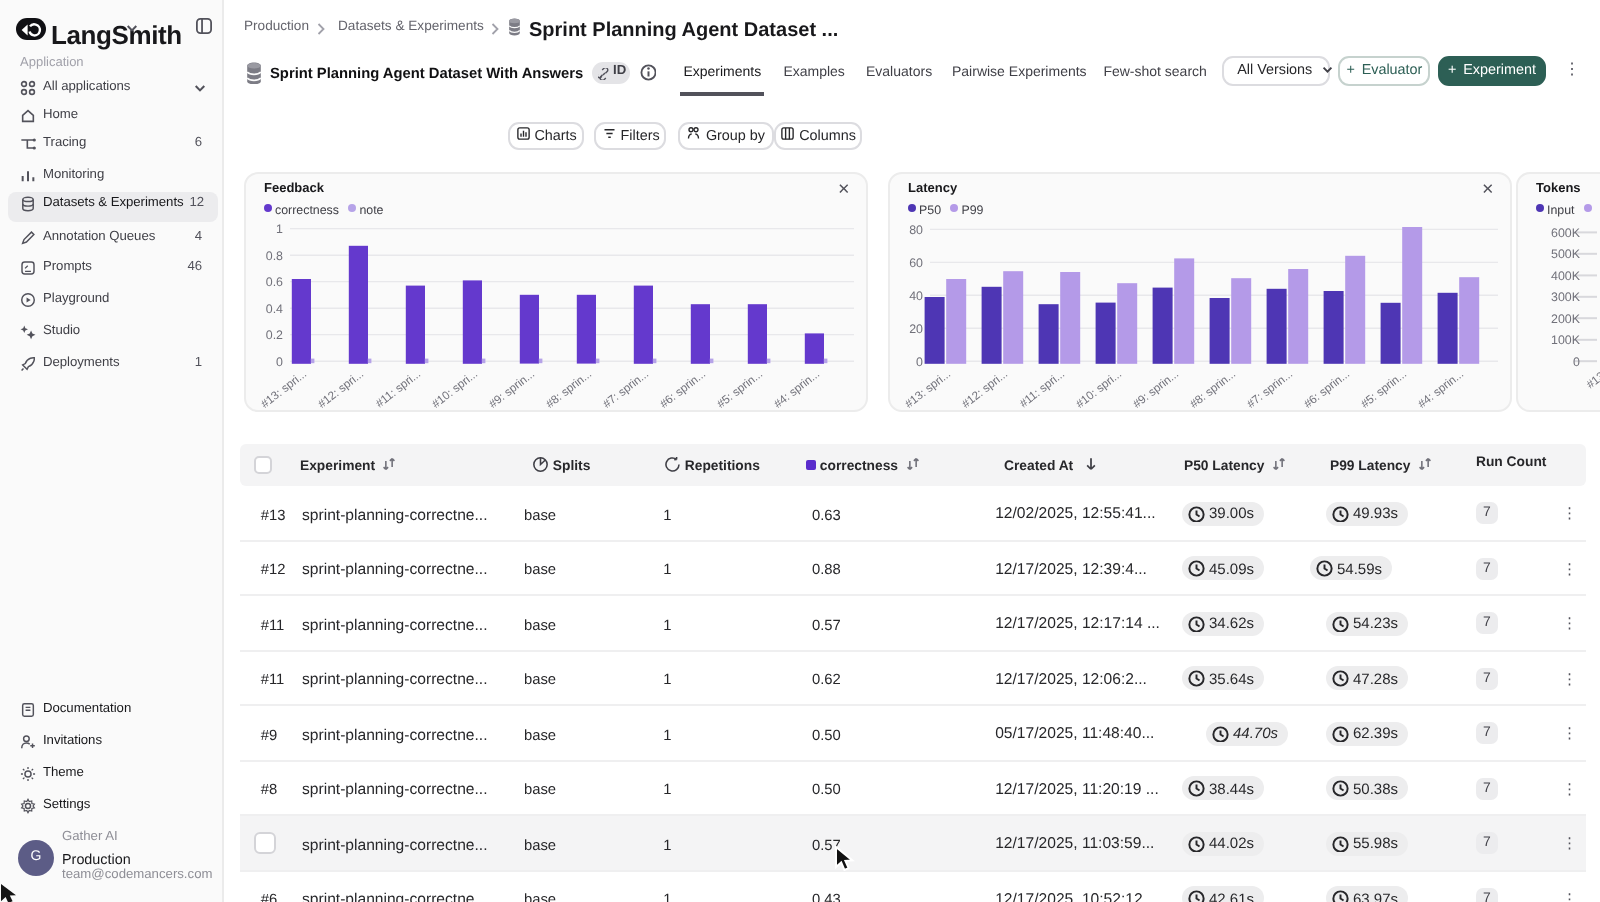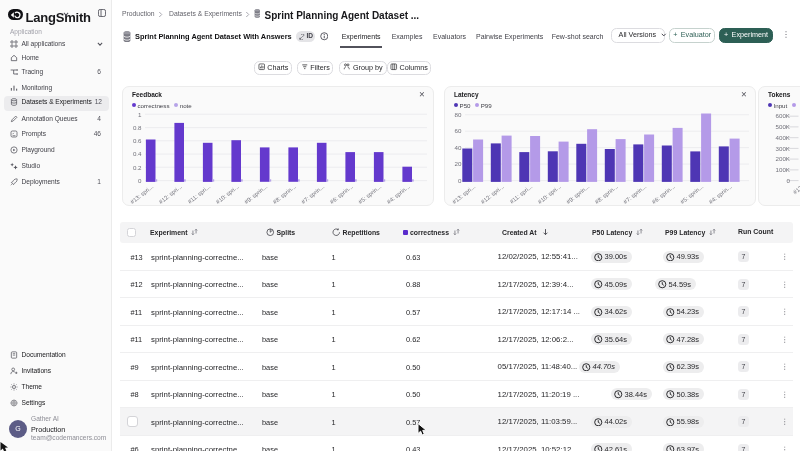--- a/index.html
+++ b/index.html
@@ -445,39 +445,39 @@
 <div class="run" style="top:8.2px;">7</div>
 <div class="kebab" style="top:9px;">⋮</div>
 </div>
 <div class="abs" style="left:8px;top:353.3px;width:673px;height:27.5px;border-bottom:1px solid #efeff0;">
 <div class="tc" style="left:10.4px;top:9.5px;">#9</div>
 <div class="tc" style="left:31px;top:9.5px;font-size:7.8px;">sprint-planning-correctne...</div>
 <div class="tc" style="left:142px;top:9.5px;">base</div>
 <div class="tc" style="left:211.6px;top:9.5px;">1</div>
 <div class="tc" style="left:286px;top:9.5px;">0.50</div>
 <div class="tc" style="left:377.6px;top:9px;font-size:7.8px;">05/17/2025, 11:48:40...</div>
-<div class="lat" style="left:459px;top:7.7px;font-style:italic;"><svg width="8.5" height="8.5" viewBox="0 0 10 10">
+<div class="lat" style="left:483px;top:7.7px;font-style:italic;"><svg width="8.5" height="8.5" viewBox="0 0 10 10">
             <circle cx="5" cy="5" r="4.2" fill="none" stroke="#27272a" stroke-width="1.15"></circle>
             <path d="M5 2.6 V5 L6.8 6.2" fill="none" stroke="#27272a" stroke-width="1.15"></path>
           </svg>44.70s</div>
 <div class="lat" style="left:543px;top:7.7px;"><svg width="8.5" height="8.5" viewBox="0 0 10 10">
             <circle cx="5" cy="5" r="4.2" fill="none" stroke="#27272a" stroke-width="1.15"></circle>
             <path d="M5 2.6 V5 L6.8 6.2" fill="none" stroke="#27272a" stroke-width="1.15"></path>
           </svg>62.39s</div>
 <div class="run" style="top:8.2px;">7</div>
 <div class="kebab" style="top:9px;">⋮</div>
 </div>
 <div class="abs" style="left:8px;top:380.8px;width:673px;height:27.5px;border-bottom:1px solid #efeff0;">
 <div class="tc" style="left:10.4px;top:9.5px;">#8</div>
 <div class="tc" style="left:31px;top:9.5px;font-size:7.8px;">sprint-planning-correctne...</div>
 <div class="tc" style="left:142px;top:9.5px;">base</div>
 <div class="tc" style="left:211.6px;top:9.5px;">1</div>
 <div class="tc" style="left:286px;top:9.5px;">0.50</div>
 <div class="tc" style="left:377.6px;top:9px;font-size:7.8px;">12/17/2025, 11:20:19 ...</div>
-<div class="lat" style="left:491px;top:7.7px;"><svg width="8.5" height="8.5" viewBox="0 0 10 10">
+<div class="lat" style="left:471px;top:7.7px;"><svg width="8.5" height="8.5" viewBox="0 0 10 10">
             <circle cx="5" cy="5" r="4.2" fill="none" stroke="#27272a" stroke-width="1.15"></circle>
             <path d="M5 2.6 V5 L6.8 6.2" fill="none" stroke="#27272a" stroke-width="1.15"></path>
           </svg>38.44s</div>
 <div class="lat" style="left:543px;top:7.7px;"><svg width="8.5" height="8.5" viewBox="0 0 10 10">
             <circle cx="5" cy="5" r="4.2" fill="none" stroke="#27272a" stroke-width="1.15"></circle>
             <path d="M5 2.6 V5 L6.8 6.2" fill="none" stroke="#27272a" stroke-width="1.15"></path>
           </svg>50.38s</div>
 <div class="run" style="top:8.2px;">7</div>
 <div class="kebab" style="top:9px;">⋮</div>
 </div>

